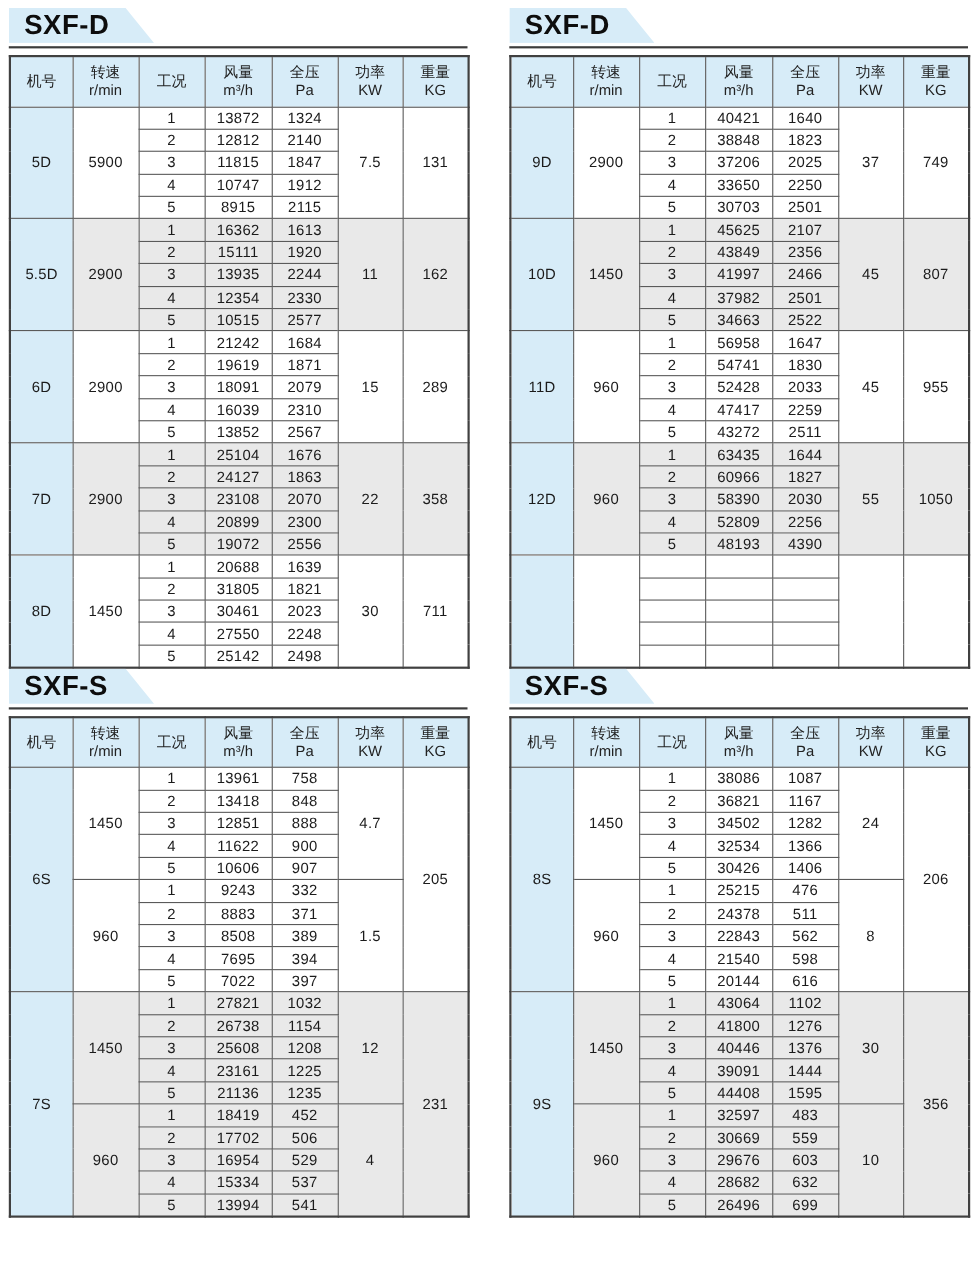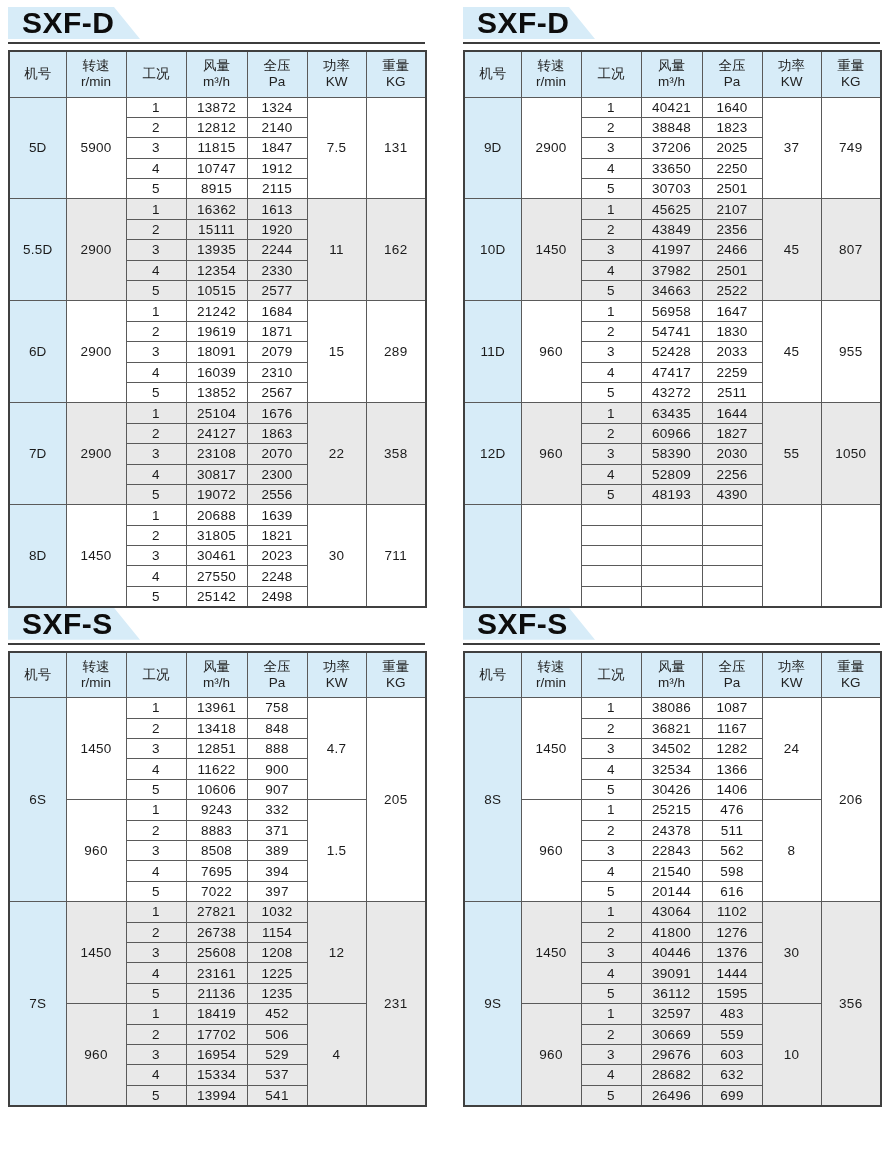--- a/index.html
+++ b/index.html
@@ -18,21 +18,21 @@
   .row{display:flex;}
   .row-bottom{}
   .panel{width:417px;}
   .panel + .panel{margin-left:38px;}
 
   .banner{
     width:132px;height:32px;background:var(--blue);
     clip-path:polygon(0 0,calc(100% - 26px) 0,100% 100%,0 100%);
   }
   .title{
-    margin:0;font-size:30px;font-weight:bold;line-height:32px;
+    margin:0;font-size:25px;font-weight:bold;line-height:32px;
     padding-left:14px;letter-spacing:.5px;color:#0d0d0d;white-space:nowrap;
   }
   .rule{height:2px;background:#3c3c3c;margin-top:3px;}
 
   table.spec{
     border-collapse:collapse;table-layout:fixed;width:417px;margin-top:6px;
     border:2px solid var(--border-heavy);
   }
   .spec th,.spec td{
     border:1px solid var(--border);text-align:center;vertical-align:middle;
@@ -206,21 +206,21 @@
               <td class="c shade">24127</td>
               <td class="c shade">1863</td>
             </tr>
             <tr>
               <td class="c shade">3</td>
               <td class="c shade">23108</td>
               <td class="c shade">2070</td>
             </tr>
             <tr>
               <td class="c shade">4</td>
-              <td class="c shade">30817</td>
+              <td class="c shade">20899</td>
               <td class="c shade">2300</td>
             </tr>
             <tr>
               <td class="c shade">5</td>
               <td class="c shade">19072</td>
               <td class="c shade">2556</td>
             </tr>
             <tr>
               <td class="model" rowspan="5">8D</td>
               <td class="c" rowspan="5">1450</td>
@@ -731,21 +731,21 @@
               <td class="c shade">40446</td>
               <td class="c shade">1376</td>
             </tr>
             <tr>
               <td class="c shade">4</td>
               <td class="c shade">39091</td>
               <td class="c shade">1444</td>
             </tr>
             <tr>
               <td class="c shade">5</td>
-              <td class="c shade">36112</td>
+              <td class="c shade">44408</td>
               <td class="c shade">1595</td>
             </tr>
             <tr>
               <td class="c shade" rowspan="5">960</td>
               <td class="c shade">1</td>
               <td class="c shade">32597</td>
               <td class="c shade">483</td>
               <td class="c shade" rowspan="5">10</td>
             </tr>
             <tr>

